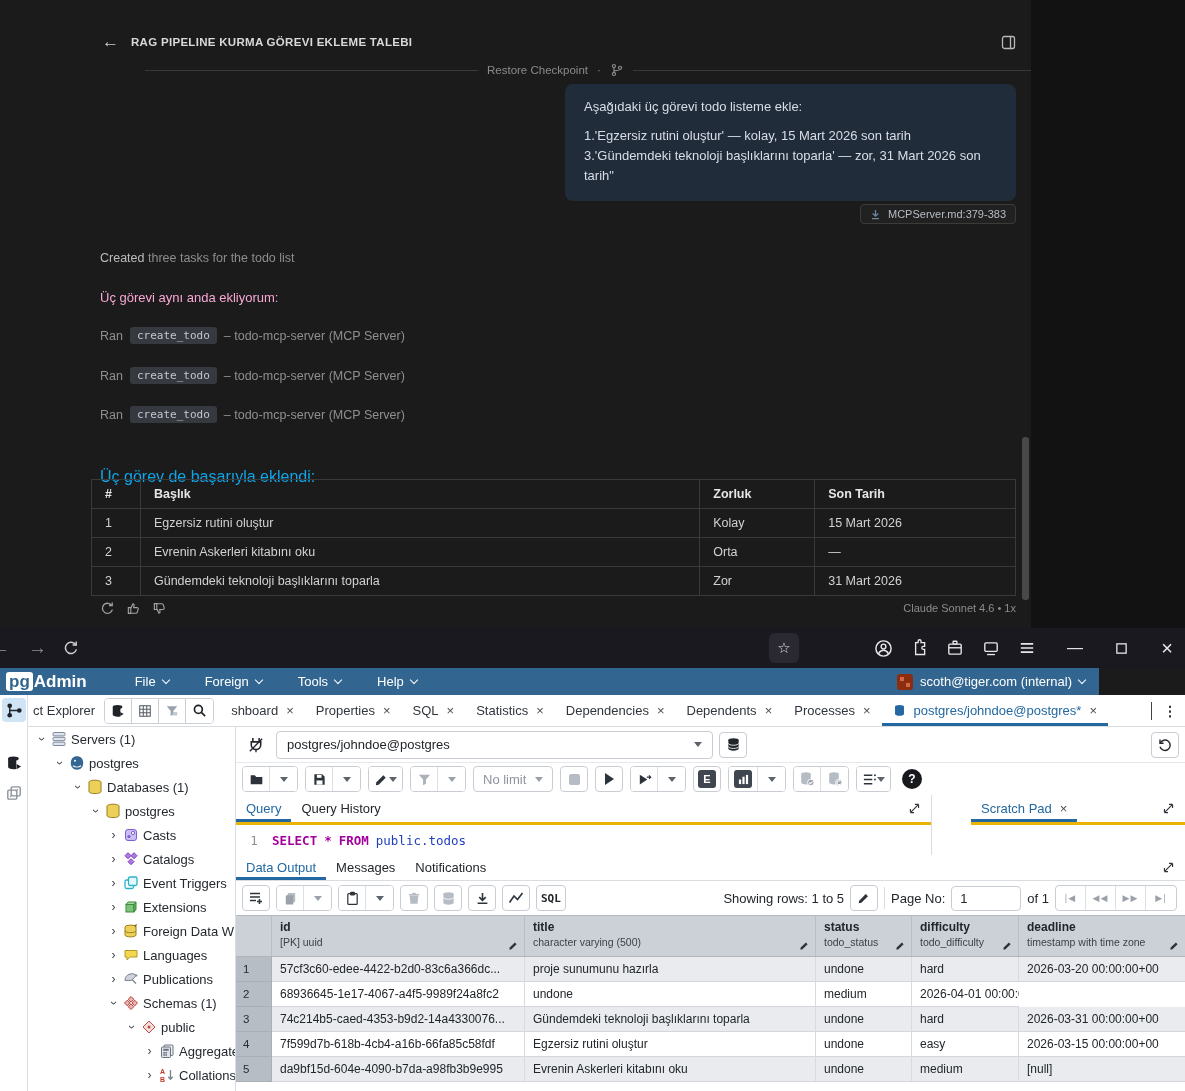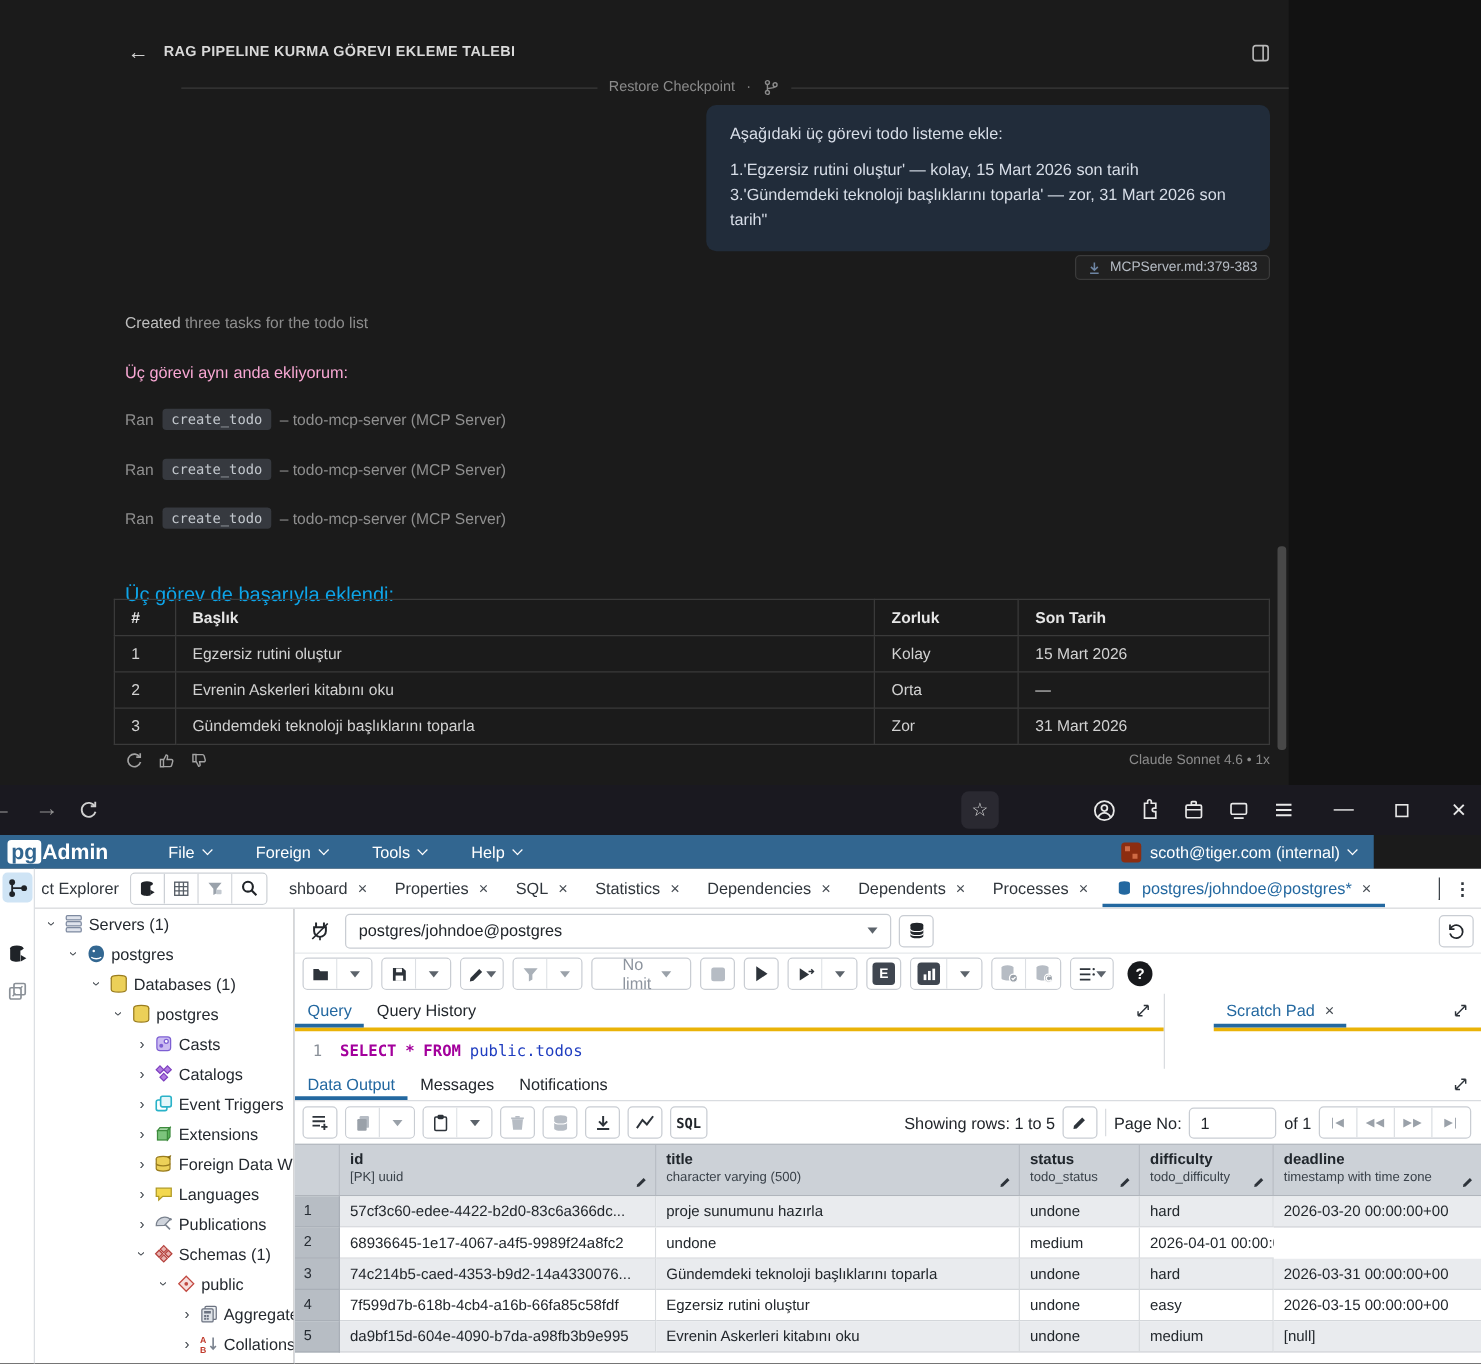--- a/index.html
+++ b/index.html
@@ -86,21 +86,21 @@
   .noborder { border:none; }
   .conn-select { width:437px; height:28px; border:1px solid #c9cdd3; border-radius:4px; display:flex; align-items:center; font-size:13px; color:#22262b; padding:0 10px; }
   .conn-select .car { margin-left:auto; }
   .car { width:0; height:0; border-left:4px solid transparent; border-right:4px solid transparent; border-top:5px solid #5c636b; }
   .car.dim { border-top-color:#9aa1a9; }
   .spacer { flex:1; }
   .toolbar { height:32px; display:flex; align-items:center; gap:7px; padding:0 6px; }
   .tgroup { display:flex; border:1px solid #c9cdd3; border-radius:4px; overflow:hidden; height:26px; }
   .tgb { min-width:27px; display:flex; align-items:center; justify-content:center; background:#fff; border-right:1px solid #dcdfe3; padding:0 5px; }
   .tgb:last-child { border-right:none; }
-  .limit-sel { width:80px; height:26px; border:1px solid #c9cdd3; border-radius:4px; display:flex; align-items:center; font-size:13px; color:#8d949e; padding:0 24px; gap:8px; }
+  .limit-sel { width:80px; height:26px; border:1px solid #c9cdd3; border-radius:4px; display:flex; align-items:center; font-size:13px; color:#8d949e; padding:0 9px; gap:8px; }
   .darksq { width:18px; height:18px; background:#3f4650; border-radius:3px; color:#fff; font-weight:bold; font-size:11px; display:flex; align-items:center; justify-content:center; }
   .help-circle { width:20px; height:20px; background:#17191c; border-radius:50%; color:#fff; font-weight:bold; font-size:12px; display:flex; align-items:center; justify-content:center; }
   .tri { width:0; height:0; border-top:6px solid transparent; border-bottom:6px solid transparent; border-left:9px solid #2d333a; }
   .stop-sq { width:11px; height:11px; background:#b6bcc4; border-radius:2px; }
 
   .split { display:flex; height:60px; }
   .ed-left { width:695px; display:flex; flex-direction:column; }
   .ed-right { flex:1; border-left:1px solid #d9dce0; display:flex; flex-direction:column;padding-left:39px; }
   .qtabs { height:30px; display:flex; align-items:center; border-bottom:3px solid #eab308; }
   .qtab { padding:0 10px; font-size:13px; color:#22272c; height:100%; display:flex; align-items:center; gap:8px; }

